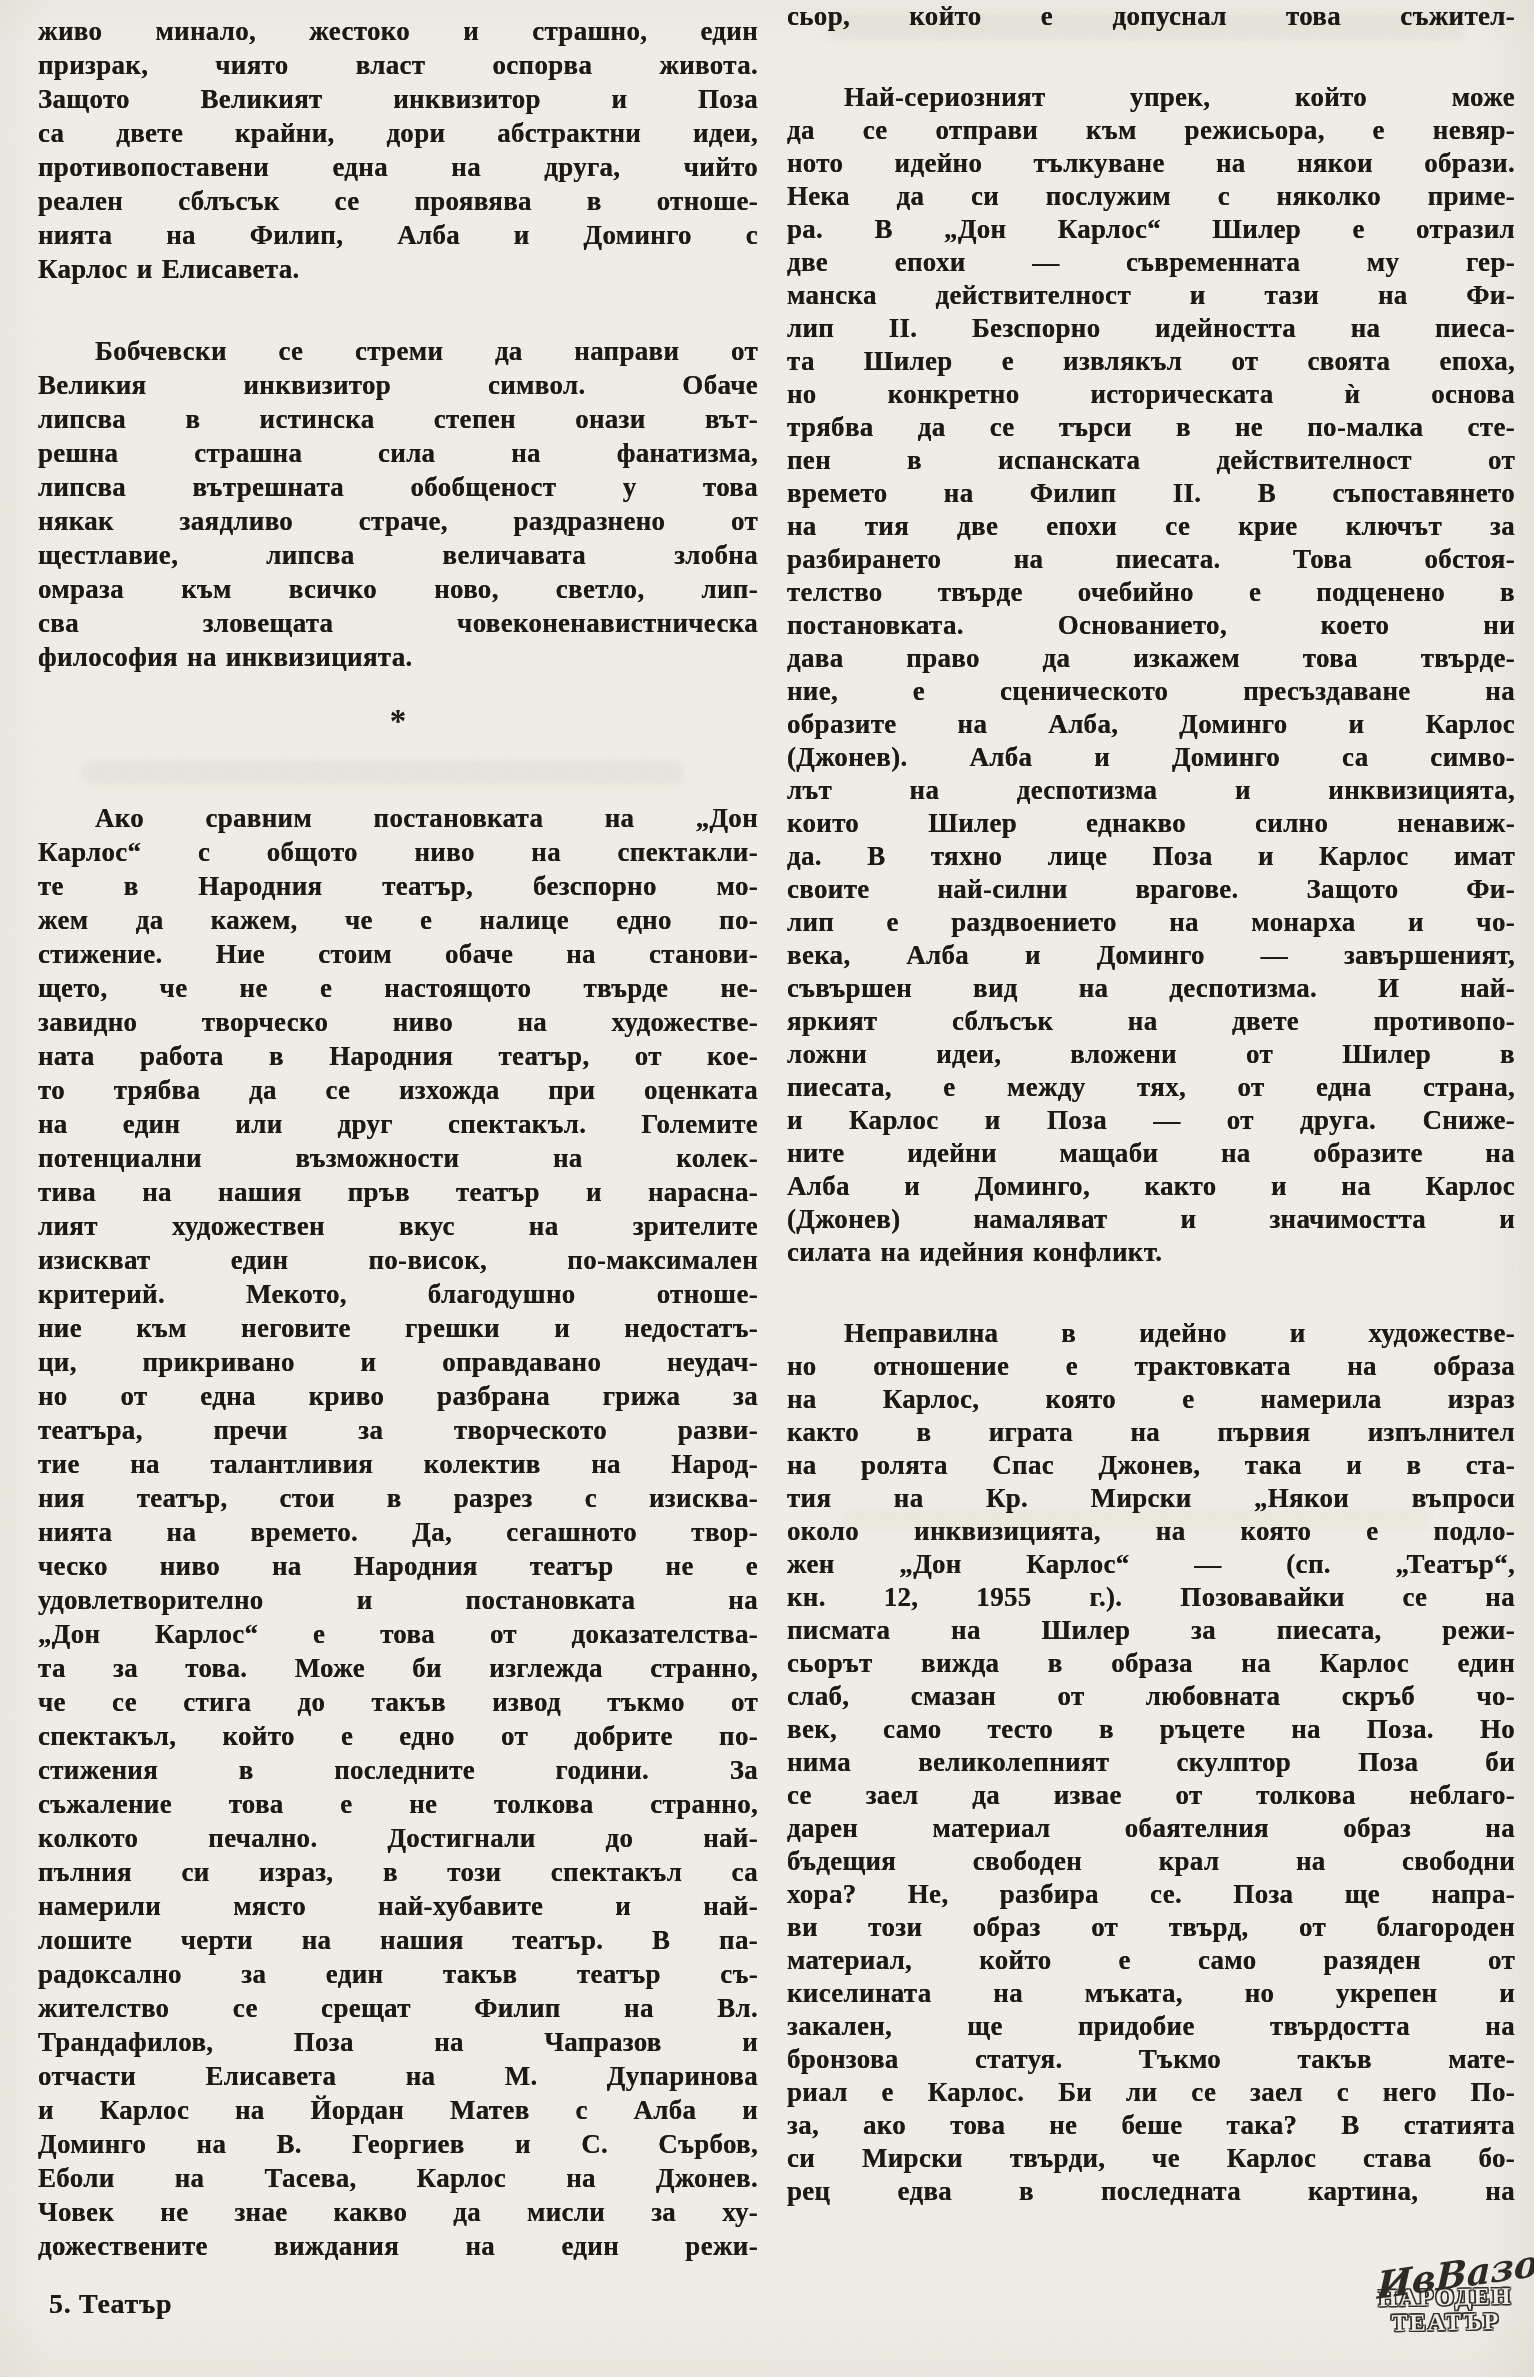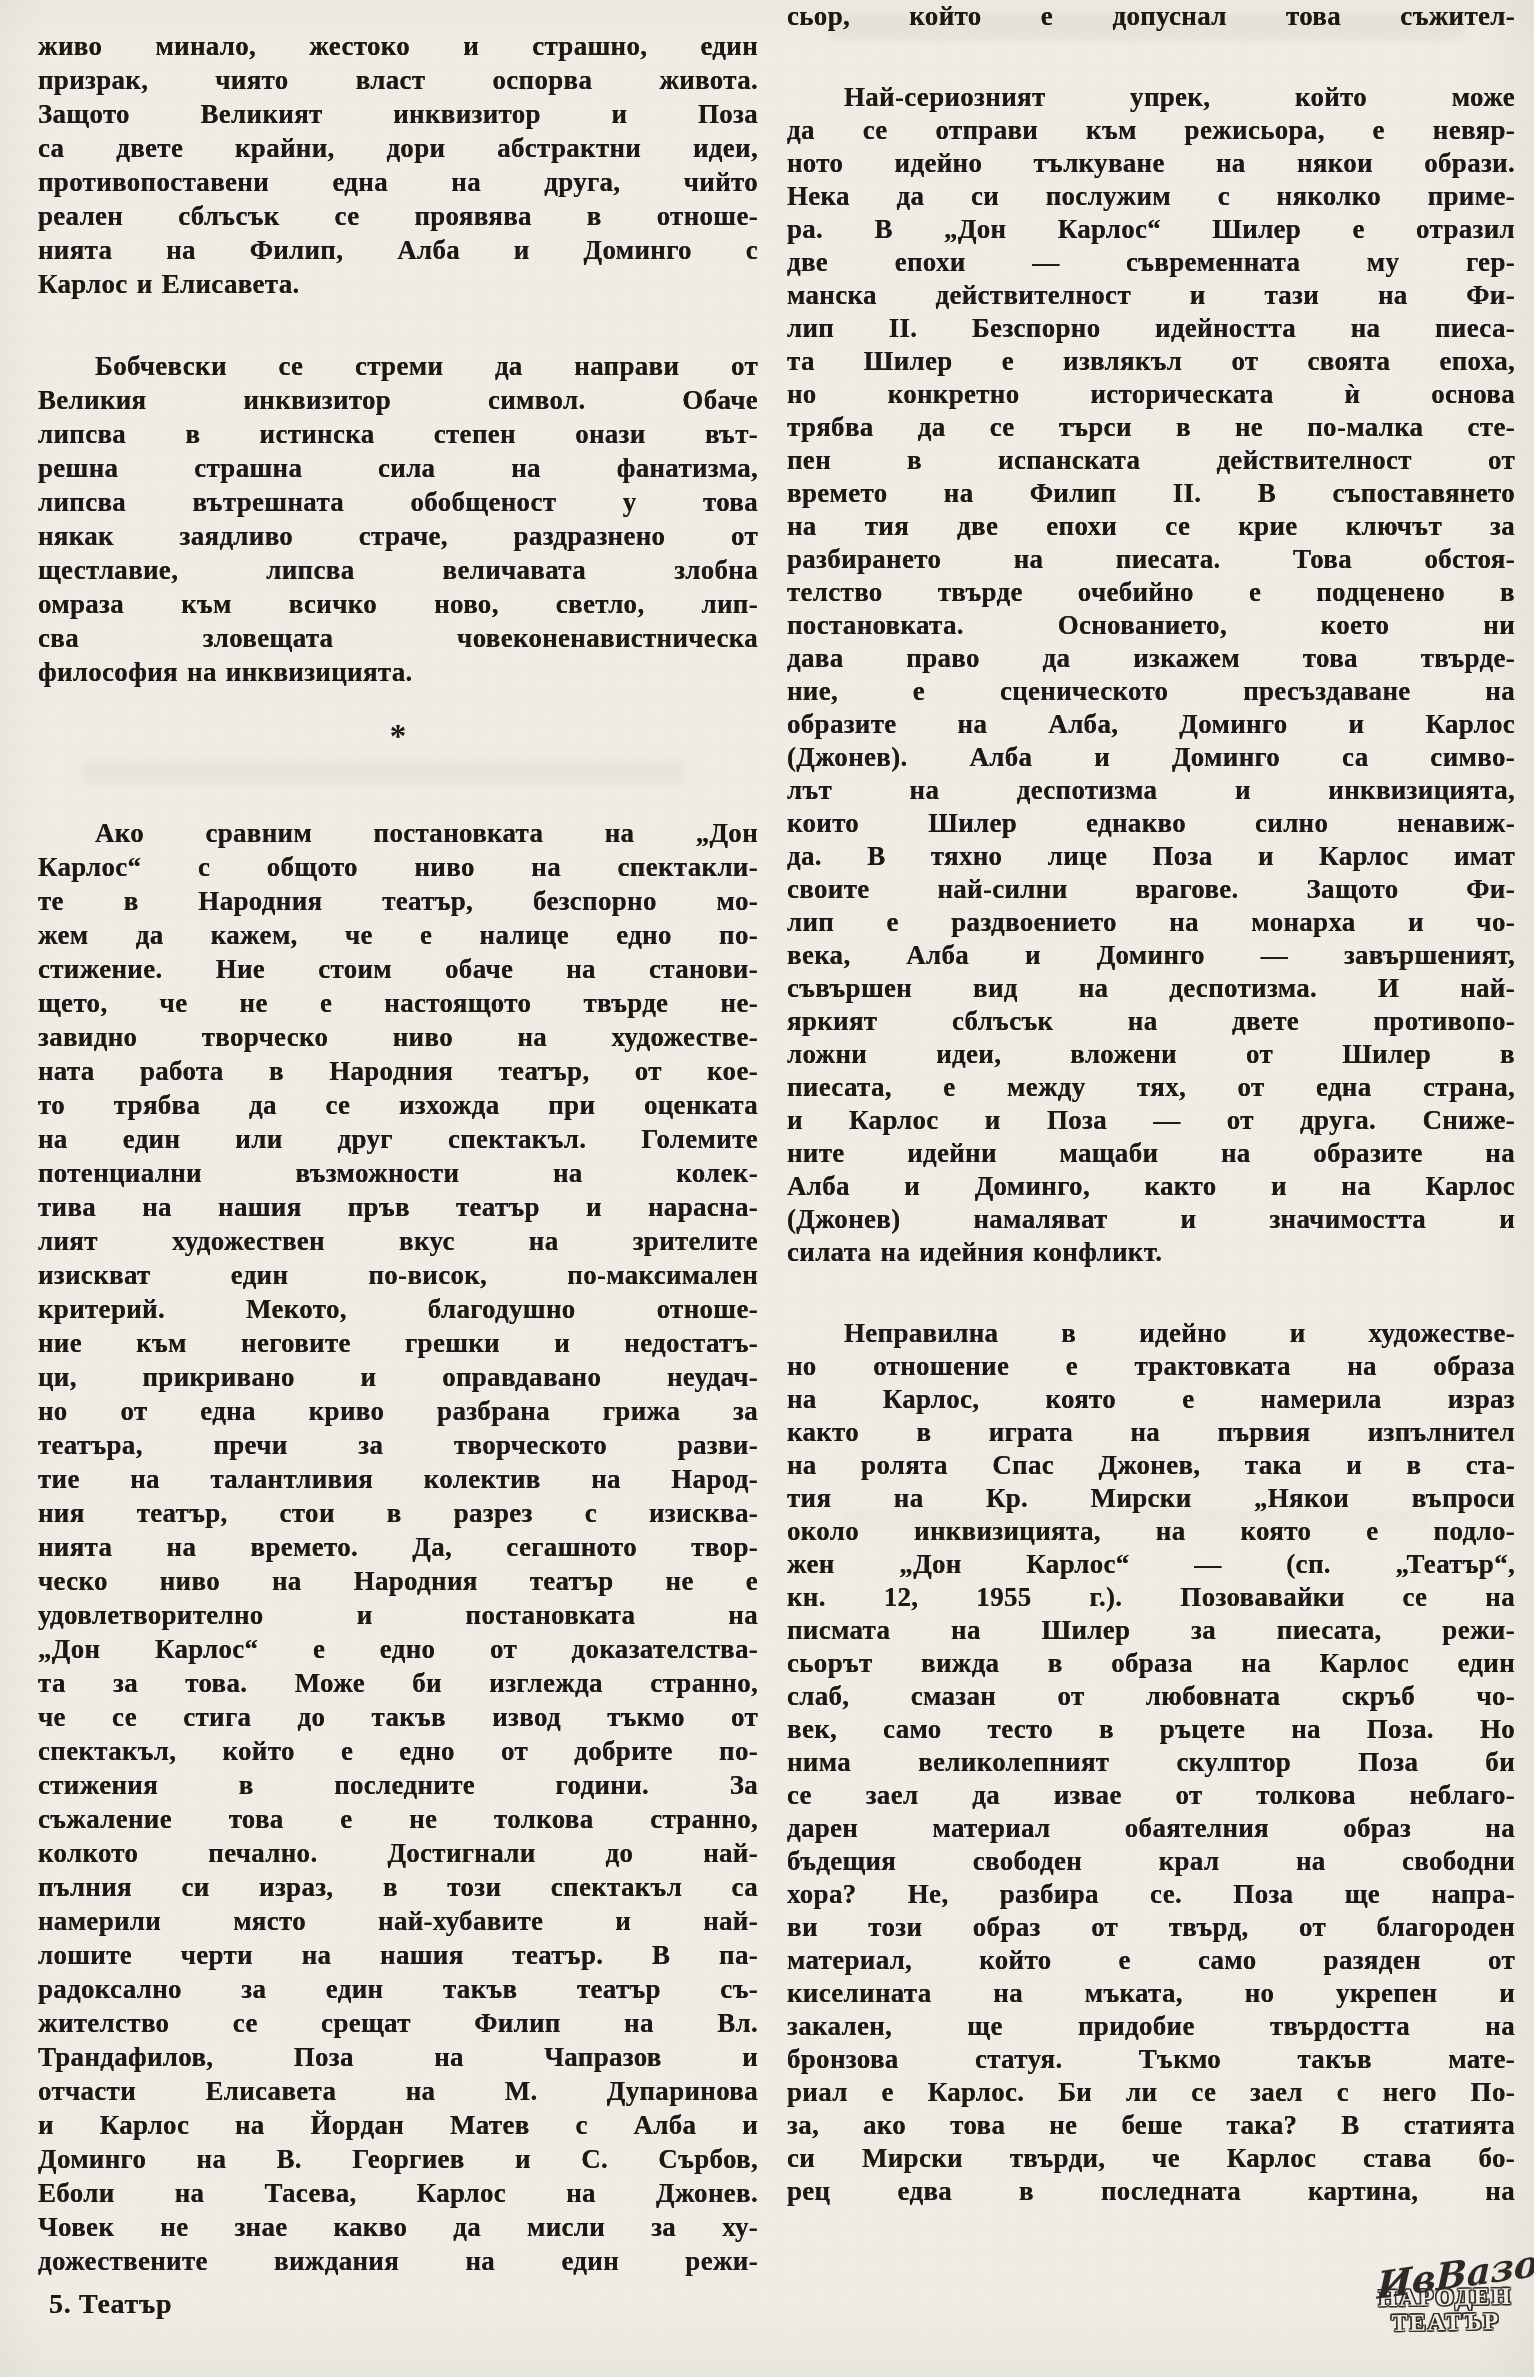--- a/index.html
+++ b/index.html
@@ -21,21 +21,21 @@
     font-family: "Liberation Serif", "DejaVu Serif", serif;
     color: #1c1915;
   }
   .col {
     position: absolute;
     top: 0;
   }
   .col-left {
     left: 38px;
     width: 720px;
-    padding-top: 29px;
+    padding-top: 14px;
   }
   .col-right {
     left: 787px;
     width: 728px;
   }
   .para { margin: 0; }
   .para + .para { margin-top: 20.5px; }
   .col-right .para + .para { margin-top: 19px; }
   .line {
     font-size: 27px;
@@ -159,21 +159,21 @@
         <div class="line">критерий. Мекото, благодушно отноше-</div>
         <div class="line">ние към неговите грешки и недостатъ-</div>
         <div class="line">ци, прикривано и оправдавано неудач-</div>
         <div class="line">но от една криво разбрана грижа за</div>
         <div class="line">театъра, пречи за творческото разви-</div>
         <div class="line">тие на талантливия колектив на Народ-</div>
         <div class="line">ния театър, стои в разрез с изисква-</div>
         <div class="line">нията на времето. Да, сегашното твор-</div>
         <div class="line">ческо ниво на Народния театър не е</div>
         <div class="line">удовлетворително и постановката на</div>
-        <div class="line">„Дон Карлос“ е едно от доказателства-</div>
+        <div class="line">„Дон Карлос“ е това от доказателства-</div>
         <div class="line">та за това. Може би изглежда странно,</div>
         <div class="line">че се стига до такъв извод тъкмо от</div>
         <div class="line">спектакъл, който е едно от добрите по-</div>
         <div class="line">стижения в последните години. За</div>
         <div class="line">съжаление това е не толкова странно,</div>
         <div class="line">колкото печално. Достигнали до най-</div>
         <div class="line">пълния си израз, в този спектакъл са</div>
         <div class="line">намерили място най-хубавите и най-</div>
         <div class="line">лошите черти на нашия театър. В па-</div>
         <div class="line">радоксално за един такъв театър съ-</div>

